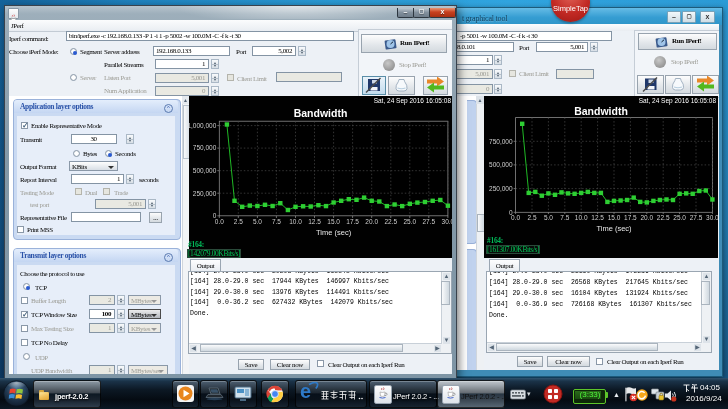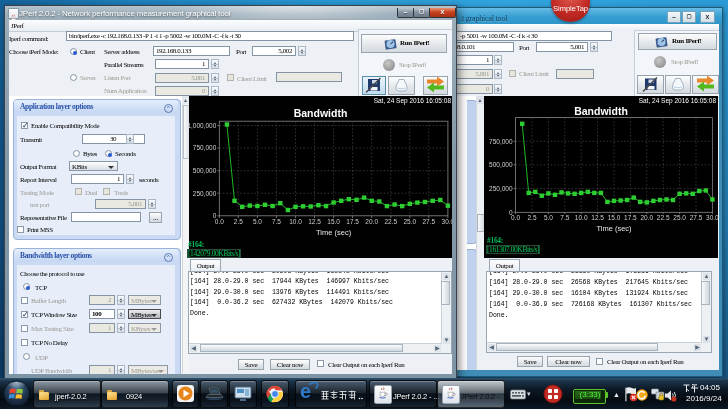--- a/index.html
+++ b/index.html
@@ -254,41 +254,40 @@
 </div>
 
 <div id="win1">
   <div class="abs" style="left:0;top:0;width:449px;height:13px;background:radial-gradient(ellipse 120px 18px at 290px 0px,rgba(255,255,255,.55),rgba(255,255,255,0)),linear-gradient(rgba(255,255,255,.25),rgba(255,255,255,0) 60%);"></div>
   <div class="abs" style="left:3px;top:2px;width:9px;height:9px;background:linear-gradient(#fdfdfd,#e4e9ee);border:1px solid #8898a6;border-radius:1px;">
      <svg width="9" height="9" viewBox="0 0 9 9">
           <path d="M2 4 q2.5 1 5 0 l-0.5 3 q-2 0.8 -4 0 z" fill="#fff" stroke="#777" stroke-width="0.5"></path>
           <path d="M3.2 1 q0.8 0.8 0 1.6 M5 0.6 q0.9 1 0 2" stroke="#c44" stroke-width="0.7" fill="none"></path>
           <path d="M2 7.8 q2.5 1 5 0" stroke="#38c" stroke-width="0.8" fill="none"></path>
         </svg></div>
-  <div class="wtitle" style="left:14px;top:3px;">JPerf 2.0.2 - Network performance measurement graphical tool</div>
   <div class="winbtns" style="left:393px;top:2px;">
     <div class="winbtn">
           <div class="glyph">–</div>
         </div>
     <div class="winbtn">
           <div class="glyph" style="font-size:6px;">▢</div>
         </div>
     <div class="winbtn close">
           <div class="glyph">x</div>
         </div>
   </div>
   <div class="client" style="left:4px;top:14px;width:443px;height:354px;"></div>
   <div id="w1c" class="abs" style="left:4px;top:14px;width:443px;height:354px;overflow:hidden;">
    <div class="abs" style="left:0;top:0;width:443px;height:11px;background:linear-gradient(#fbfcfd,#e9edf2);border-bottom:1px solid #c3cbd4;"></div>
    <div class="lbl" style="left:2px;top:2px;">JPerf</div>
    <div class="lbl" style="left:0px;top:15px;">Iperf command:</div>
    <div class="tf" style="left:57px;top:11px;width:288px;height:10px;">bin/iperf.exe -c 192.168.0.133 -P 1 -i 1 -p 5002 -w 100.0M -C -f k -t 30</div>
    <div class="lbl" style="left:0px;top:28px;">Choose iPerf Mode:</div>
    <div class="rad sel" style="left:61px;top:28px;"></div>
-   <div class="lbl" style="left:71px;top:28px;">Client</div>
+   <div class="lbl" style="left:71px;top:28px;">Segment</div>
    <div class="lbl" style="left:95px;top:28px;">Server address</div>
    <div class="tf" style="left:144px;top:26px;width:77px;height:10px;">192.168.0.133</div>
    <div class="lbl" style="left:227px;top:28px;">Port</div>
    <div class="tf" style="left:243px;top:26px;width:44px;height:10px;text-align:right;">5,002</div>
    <div class="spin" style="left:289px;top:26px;height:10px;">
           <i></i>
         </div>
    <div class="lbl" style="left:95px;top:41px;">Parallel Streams</div>
    <div class="tf" style="left:146px;top:39px;width:54px;height:10px;text-align:right;">1</div>
    <div class="spin" style="left:202px;top:39px;height:10px;">
@@ -344,23 +343,23 @@
    <div class="abs" style="left:173px;top:76px;width:7px;height:278px;background:#f2f4f6;border:1px solid #d0d6dc;border-top:none;"></div>
    <div class="abs" style="left:173px;top:76px;width:7px;height:8px;background:#e4e9ee;font-size:5px;line-height:8px;text-align:center;color:#567;">▲</div>
         <div class="abs" style="left:173.5px;top:85px;width:6px;height:52px;background:linear-gradient(90deg,#fafbfc,#d4dce3);border:1px solid #b8c2cc;"></div>
 
    <div class="abs" style="left:4px;top:79px;width:166px;height:139px;background:#cadaf2;border:1px solid #9ab2da;border-radius:4px;"></div>
    <div class="abs" style="left:5px;top:80px;width:164px;height:13px;background:linear-gradient(#e4eefc,#c4d6f2);border-radius:3px 3px 0 0;"></div>
    <div class="abs ser" style="left:11px;top:82px;font-size:7.5px;letter-spacing:-0.3px;font-weight:bold;color:#2a52a8;">Application layer options</div>
    <div class="abs" style="left:155px;top:84px;width:7px;height:7px;border:1px solid #5a7ab0;border-radius:50%;color:#2a52a8;font-size:6px;line-height:7px;text-align:center;">^</div>
    <div class="abs" style="left:8px;top:96px;width:158px;height:119px;background:#e7eef9;"></div>
    <div class="cb chk" style="left:12px;top:102px;"></div>
-   <div class="lbl" style="left:22px;top:102px;">Enable Compatibility Mode</div>
+   <div class="lbl" style="left:22px;top:102px;">Enable Representative Mode</div>
    <div class="lbl" style="left:11px;top:116px;">Transmit</div>
-   <div class="tf" style="left:62px;top:114px;width:63px;height:10px;text-align:center;margin-left:11px;">30</div>
+   <div class="tf" style="left:62px;top:114px;width:46px;height:10px;text-align:center;">30</div>
    <div class="spin" style="left:117px;top:114px;height:10px;">
           <i></i>
         </div>
    <div class="rad" style="left:64px;top:130px;"></div>
    <div class="lbl" style="left:74px;top:130px;">Bytes</div>
    <div class="rad sel" style="left:96px;top:130px;"></div>
    <div class="lbl" style="left:106px;top:130px;">Seconds</div>
    <div class="lbl" style="left:11px;top:143px;">Output Format</div>
    <div class="drop" style="left:60px;top:141px;width:49px;height:10px;">KBits</div>
    <div class="lbl" style="left:11px;top:156px;">Report Interval</div>
@@ -380,36 +379,36 @@
           <i></i>
         </div>
    <div class="lbl" style="left:11px;top:194px;">Representative File</div>
    <div class="tf" style="left:62px;top:192px;width:70px;height:10px;"><i></i></div>
    <div class="btn" style="left:140px;top:192px;width:13px;height:11px;font-size:8px;line-height:9px;">...</div>
    <div class="cb" style="left:8px;top:206px;"></div>
    <div class="lbl" style="left:18px;top:206px;">Print MSS</div>
 
    <div class="abs" style="left:4px;top:228px;width:166px;height:126px;background:#cadaf2;border:1px solid #9ab2da;border-radius:4px 4px 0 0;"></div>
    <div class="abs" style="left:5px;top:229px;width:164px;height:13px;background:linear-gradient(#e4eefc,#c4d6f2);border-radius:3px 3px 0 0;"></div>
-   <div class="abs ser" style="left:11px;top:231px;font-size:7.5px;letter-spacing:-0.3px;font-weight:bold;color:#2a52a8;">Bandwidth layer options</div>
+   <div class="abs ser" style="left:11px;top:231px;font-size:7.5px;letter-spacing:-0.3px;font-weight:bold;color:#2a52a8;">Transmit layer options</div>
    <div class="abs" style="left:155px;top:233px;width:7px;height:7px;border:1px solid #5a7ab0;border-radius:50%;color:#2a52a8;font-size:6px;line-height:7px;text-align:center;">^</div>
    <div class="abs" style="left:8px;top:245px;width:158px;height:109px;background:#e7eef9;"></div>
    <div class="lbl" style="left:11px;top:250px;">Choose the protocol to use</div>
    <div class="rad sel" style="left:14px;top:263px;"></div>
    <div class="lbl" style="left:26px;top:264px;">TCP</div>
    <div class="cb" style="left:12px;top:277px;"></div>
    <div class="lbl dis" style="left:22px;top:277px;">Buffer Length</div>
    <div class="tf dis" style="left:80px;top:275px;width:26px;height:10px;text-align:right;">2</div>
    <div class="spin" style="left:108px;top:275px;height:10px;">
           <i></i>
         </div>
    <div class="drop dis" style="left:119px;top:275px;width:33px;height:10px;">MBytes</div>
    <div class="cb chk" style="left:12px;top:291px;"></div>
    <div class="lbl" style="left:22px;top:291px;">TCP Window Size</div>
-   <div class="tf" style="left:80px;top:289px;width:26px;height:10px;text-align:left;font-weight:bold;">100</div>
+   <div class="tf" style="left:80px;top:289px;width:26px;height:10px;text-align:right;font-weight:bold;">100</div>
    <div class="spin" style="left:108px;top:289px;height:10px;">
           <i></i>
         </div>
    <div class="drop" style="left:119px;top:289px;width:33px;height:10px;background:linear-gradient(#ececec,#b4b8be);border-color:#4a4a4a;">MBytes</div>
    <div class="cb" style="left:12px;top:305px;"></div>
    <div class="lbl dis" style="left:22px;top:305px;">Max Testing Size</div>
    <div class="tf dis" style="left:80px;top:303px;width:26px;height:10px;text-align:right;">1</div>
    <div class="spin" style="left:108px;top:303px;height:10px;">
           <i></i>
         </div>
@@ -563,27 +562,23 @@
         </defs>
     <circle cx="13.5" cy="13.5" r="12.8" fill="url(#orb)" stroke="#0a141f" stroke-width="0.8"></circle>
     <g transform="translate(6.6,7.2) scale(0.62)">
     <path d="M0.5 3.5 q4.5 -2.6 9.5 -0.3 l-1 6.8 q-4.6 -2 -9.5 0.3 z" fill="#e8442e"></path>
     <path d="M11.5 3.4 q4.8 -2.2 10 0.5 l-1 6.7 q-4.8 -2.4 -9.9 -0.4 z" fill="#8fc63e"></path>
     <path d="M-0.8 12 q4.6 -2.2 9.3 -0.2 l-1 6.6 q-4.2 -1.8 -8.9 0.3 z" fill="#3b8dd4"></path>
     <path d="M10.3 12.2 q5 -2 9.8 0.3 l-1.1 6.4 q-4.4 -2 -9.6 -0.2 z" fill="#fdbe2e"></path>
     </g>
     <ellipse cx="13.5" cy="7" rx="9.5" ry="5.2" fill="url(#orbhi)"></ellipse>
   </svg>
-  <div class="tbtn mid" style="left:33px;width:66px;">
+  <div class="tbtn mid" style="left:33px;width:66px;font-weight:bold;">
     <div class="folder" style="left:5px;top:9px;"></div>
     <div class="txt" style="left:21px;">jperf-2.0.2</div>
-  </div>
-  <div class="tbtn mid" style="left:101px;width:66px;">
-    <div class="folder" style="left:5px;top:9px;"></div>
-    <div class="txt" style="left:24px;">0924</div>
   </div>
 
   <div class="tbtn" style="left:172px;width:25px;">
     <svg class="abs" style="left:3px;top:3px;" width="19" height="19" viewBox="0 0 19 19">
       <rect x="1" y="1" width="17" height="17" rx="3" fill="#f4f4f4"></rect>
       <circle cx="9.5" cy="9.5" r="7" fill="#e8861e"></circle>
       <path d="M7.5 5.8 l6 3.7 -6 3.7 z" fill="#fff"></path>
         </svg>
   </div>
   <div class="tbtn" style="left:200px;width:26px;">

